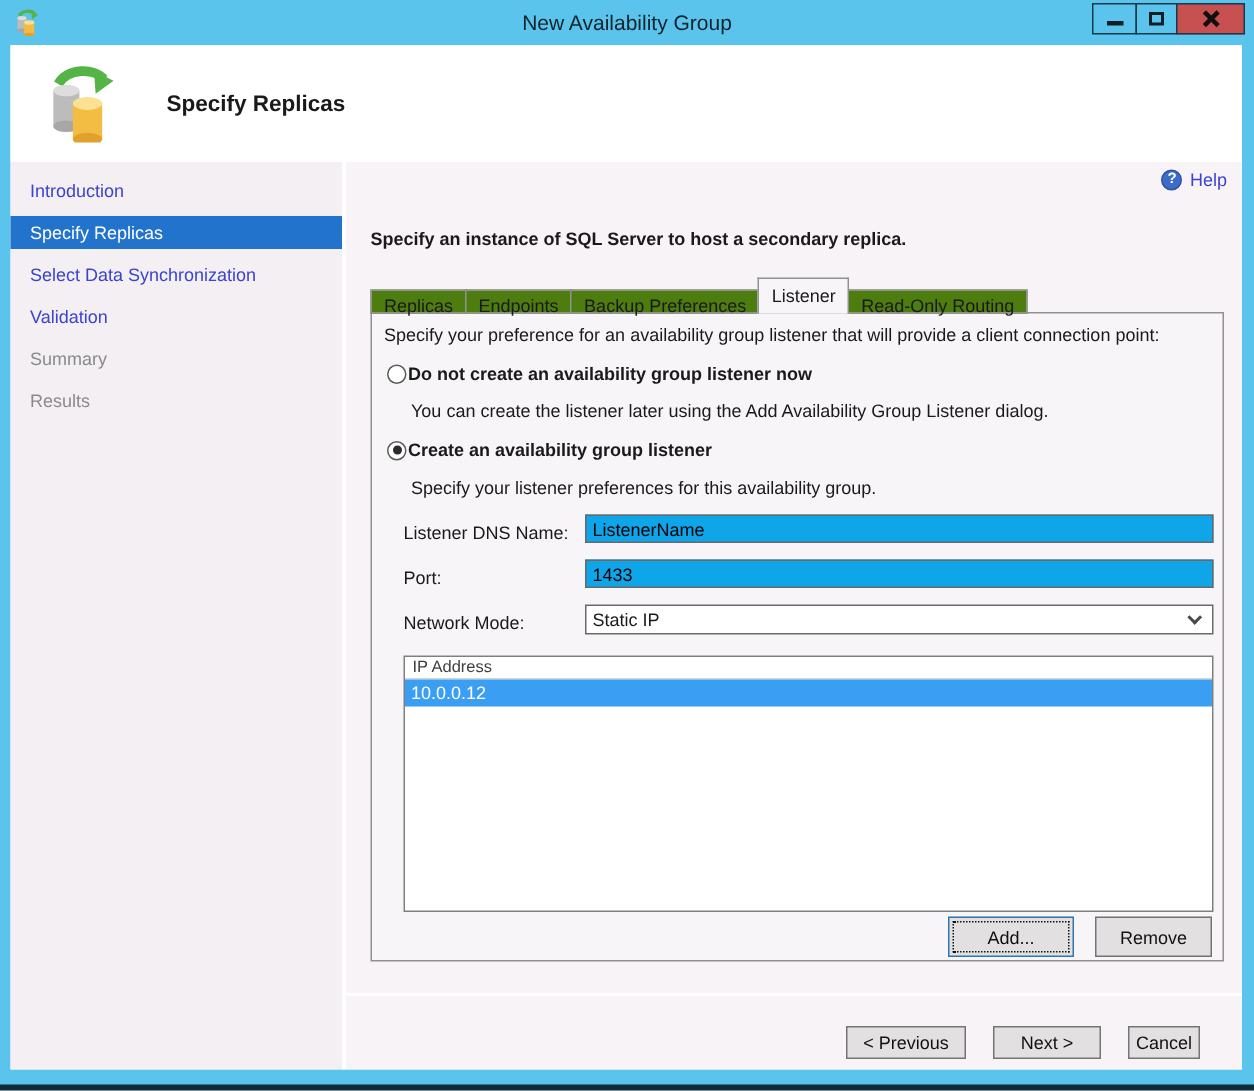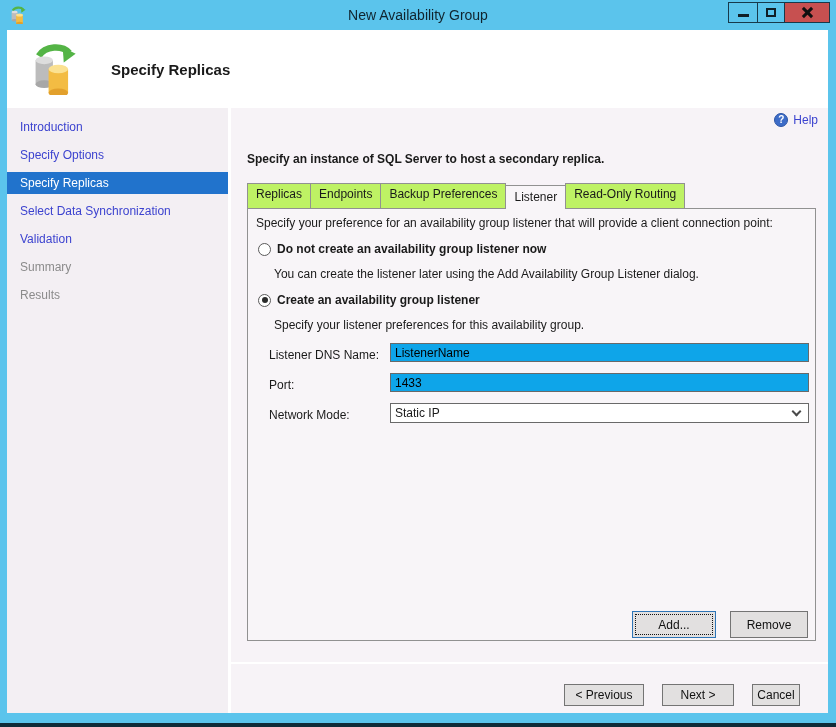--- a/index.html
+++ b/index.html
@@ -43,29 +43,29 @@
 
   .help { position:absolute; top:5px; right:10px; display:flex; align-items:center; gap:5px; cursor:default; }
   .help-icon { width:14px; height:14px; border-radius:50%; background:#3d6cc8; border:1px solid #2c55a5;
                color:#fff; font-size:10px; font-weight:bold; line-height:12px; text-align:center; }
   .help-label { color:#3c43cf; font-size:12px; }
 
   .instruction { position:absolute; top:44px; left:16px; font-weight:bold; }
 
   
   .tabs { position:absolute; top:77px; left:16px; display:flex; align-items:flex-end; height:24px; z-index:2; }
-  .tab { height:26px; line-height:20px; padding:0 8px; background:#bef264; border:1px solid #919191; margin-right:-1px; cursor:default; }
+  .tab { height:16px; line-height:20px; padding:0 8px; background:#4d7c0f; border:1px solid #919191; margin-right:-1px; cursor:default; }
   .tab.active { height:24px; line-height:23px; background:#f8f5f8; border-bottom:none; z-index:3; }
 
   .panel { position:absolute; top:100px; left:16px; width:569px; height:433px;
            border:1px solid #919191; background:#f8f5f8; z-index:1; }
 
   .pref-text { position:absolute; top:7px; left:8px; width:550px; }
 
-  .option { position:absolute; left:10px; display:flex; align-items:center; gap:6px; }
+  .option { position:absolute; left:10px; display:flex; align-items:center; gap:1px; }
   .option .opt-label { font-weight:bold; }
   .opt1 { top:33px; } .opt2 { top:84px; }
   .opt-desc { position:absolute; left:26px; color:#1a1a1a; }
   .desc1 { top:58px; } .desc2 { top:109px; }
 
   .radio { width:13px; height:13px; border-radius:50%; border:1px solid #5a5a5a; background:#fff;
            display:flex; align-items:center; justify-content:center; }
   .radio.checked::after { content:""; width:6px; height:6px; border-radius:50%; background:#2b2b2b; }
 
   .field-label { position:absolute; left:21px; }
@@ -139,21 +139,20 @@
         <ellipse cx="24" cy="46" rx="9" ry="4" fill="#e2a02c"></ellipse>
         <ellipse cx="24" cy="24" rx="9" ry="4" fill="#fbe191"></ellipse>
       </svg>
       <div class="header-title">Specify Replicas</div>
     </div>
 
     <div class="body">
 
       <div class="sidebar">
         <div class="side-item link">Introduction</div>
-        <div class="side-item link">Specify Options</div>
         <div class="side-item active">Specify Replicas</div>
         <div class="side-item link">Select Data Synchronization</div>
         <div class="side-item link">Validation</div>
         <div class="side-item disabled">Summary</div>
         <div class="side-item disabled">Results</div>
       </div>
 
       <div class="vdivider"></div>
 
       <div class="content">
@@ -194,20 +193,24 @@
 
           <div class="field-label lbl-port">Port:</div>
           <input class="text-input in-port" type="text" value="1433" style="">
 
           <div class="field-label lbl-net">Network Mode:</div>
           <div class="combo">
             <span class="combo-value">Static IP</span>
             <span class="chevron-down"></span>
           </div>
 
+          <div class="iplist">
+            <div class="iplist-header">IP Address</div>
+            <div class="iplist-row selected">10.0.0.12</div>
+          </div>
 
           <div class="panel-actions">
             <button class="btn btn-add">Add...</button>
             <button class="btn btn-remove">Remove</button>
           </div>
 
         </div>
 
         <div class="footer-sep"></div>
         <div class="footer-btns">

